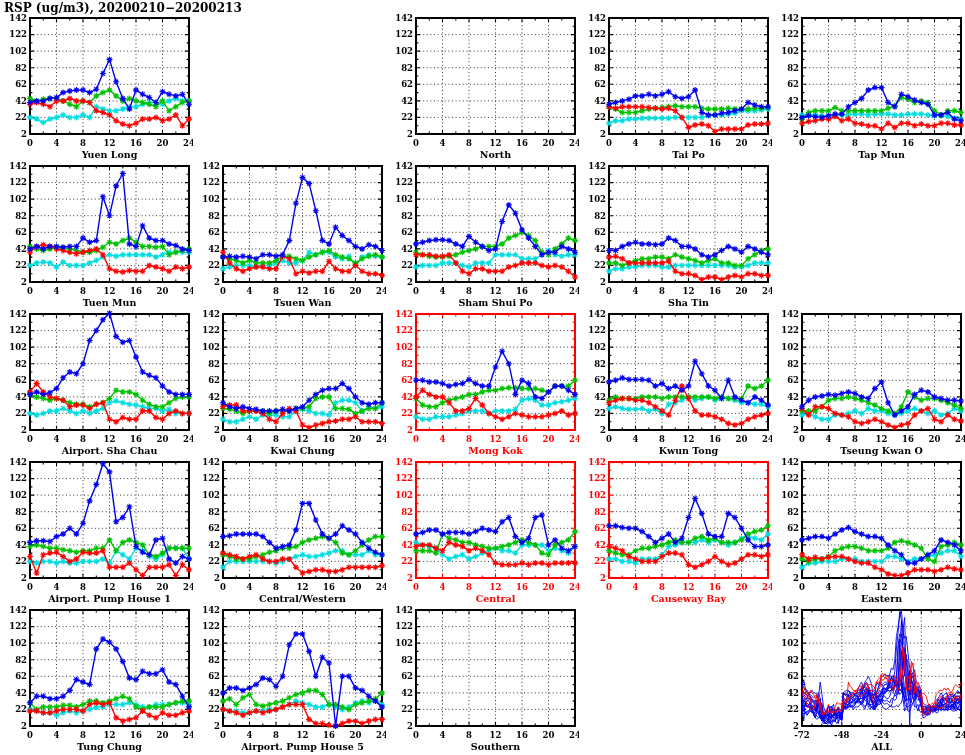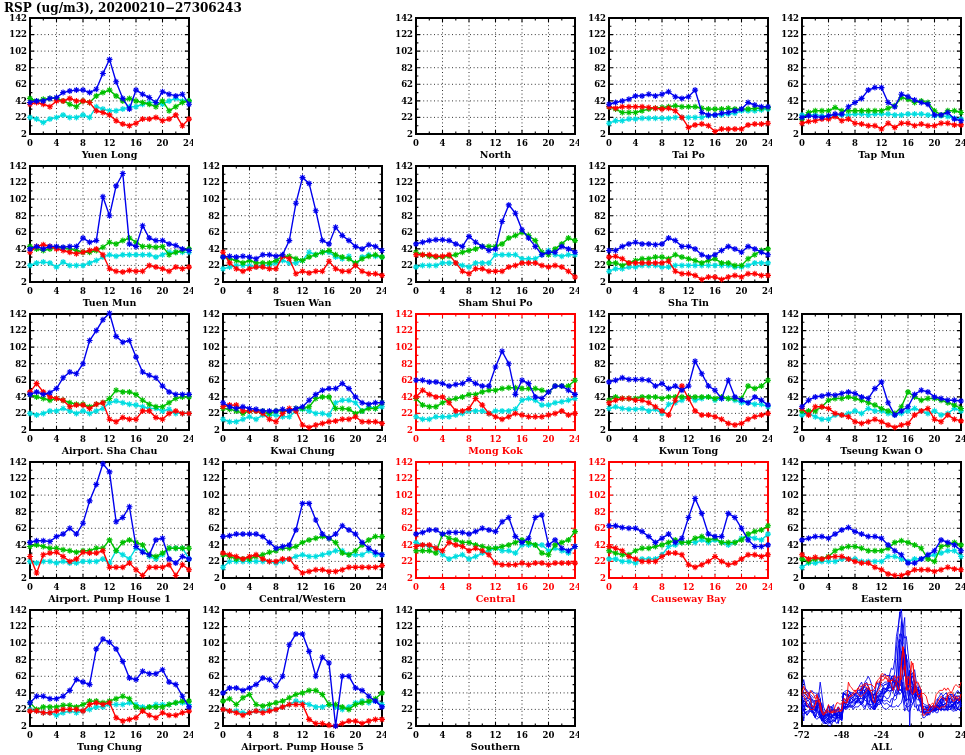--- a/index.html
+++ b/index.html
@@ -8,21 +8,21 @@
   #page-title{position:absolute;top:1px;left:4px;font-size:12px;font-weight:bold;color:#000;
               letter-spacing:0px;white-space:nowrap;}
   #charts-grid{position:absolute;top:13px;left:0;display:grid;
                grid-template-columns:repeat(5,193px);grid-auto-rows:148px;}
   .panel{width:193px;height:148px;}
   svg text{font-family:"DejaVu Serif",serif;font-weight:bold;}
 </style>
 </head>
 <body>
 <div id="screen">
-  <div id="page-title">RSP (ug/m3), 20200210−27306243</div>
+  <div id="page-title">RSP (ug/m3), 20200210−20200213</div>
   <div id="charts-grid">
       <div class="panel" style="grid-row-start: 1; grid-column-start: 1;"><svg width="193" height="148" viewBox="0 0 193 148">
           <path d="M30 104.4H189M30 87.9H189M30 71.3H189M30 54.7H189M30 38.1H189M30 21.6H189M56.5 5V121M83.0 5V121M109.5 5V121M136.0 5V121M162.5 5V121" stroke="#000" stroke-width="0.8" stroke-dasharray="1 2.6" fill="none"></path>
           <rect x="30" y="5" width="159" height="116" fill="none" stroke="#000000" stroke-width="2"></rect>
           <path d="M30 121.0h4M189 121.0h-4M30 104.4h4M189 104.4h-4M30 87.9h4M189 87.9h-4M30 71.3h4M189 71.3h-4M30 54.7h4M189 54.7h-4M30 38.1h4M189 38.1h-4M30 21.6h4M189 21.6h-4M30 5.0h4M189 5.0h-4M30 112.7h2.4M189 112.7h-2.4M30 96.1h2.4M189 96.1h-2.4M30 79.6h2.4M189 79.6h-2.4M30 63.0h2.4M189 63.0h-2.4M30 46.4h2.4M189 46.4h-2.4M30 29.9h2.4M189 29.9h-2.4M30 13.3h2.4M189 13.3h-2.4M30.0 121v-4M30.0 5v4M56.5 121v-4M56.5 5v4M83.0 121v-4M83.0 5v4M109.5 121v-4M109.5 5v4M136.0 121v-4M136.0 5v4M162.5 121v-4M162.5 5v4M189.0 121v-4M189.0 5v4M43.3 121v-2.4M43.3 5v2.4M69.8 121v-2.4M69.8 5v2.4M96.3 121v-2.4M96.3 5v2.4M122.8 121v-2.4M122.8 5v2.4M149.3 121v-2.4M149.3 5v2.4M175.8 121v-2.4M175.8 5v2.4" stroke="#000000" stroke-width="1.1" fill="none"></path>
           <text x="27" y="123.8" text-anchor="end" font-size="8.5" fill="#000000">2</text>
           <text x="27" y="107.2" text-anchor="end" font-size="8.5" fill="#000000">22</text>
           <text x="27" y="90.7" text-anchor="end" font-size="8.5" fill="#000000">42</text>
           <text x="27" y="74.1" text-anchor="end" font-size="8.5" fill="#000000">62</text>
           <text x="27" y="57.5" text-anchor="end" font-size="8.5" fill="#000000">82</text>

